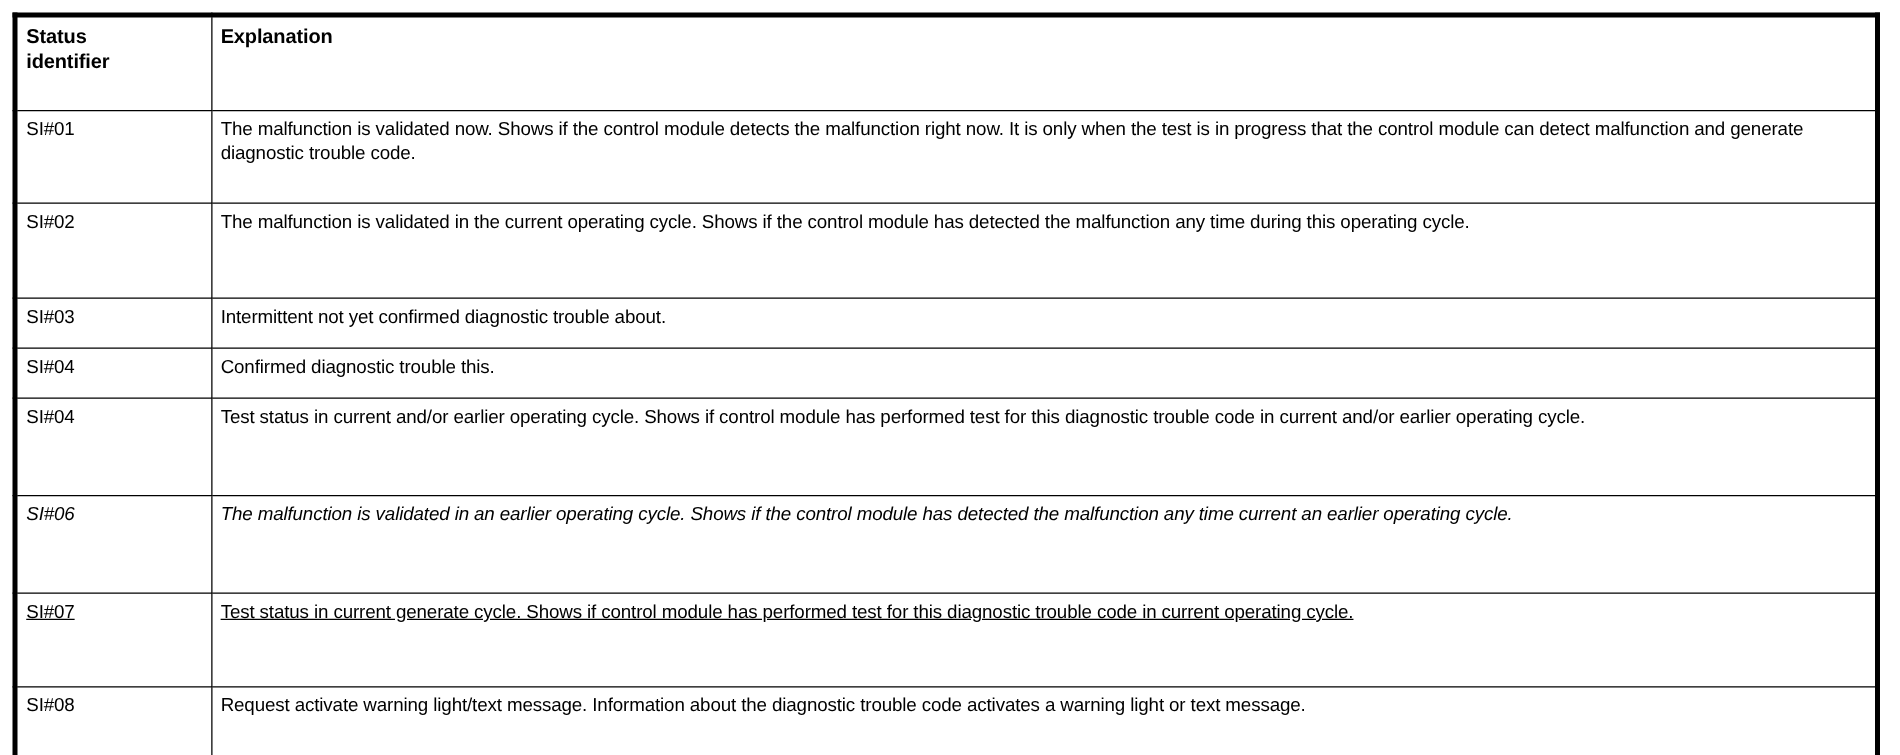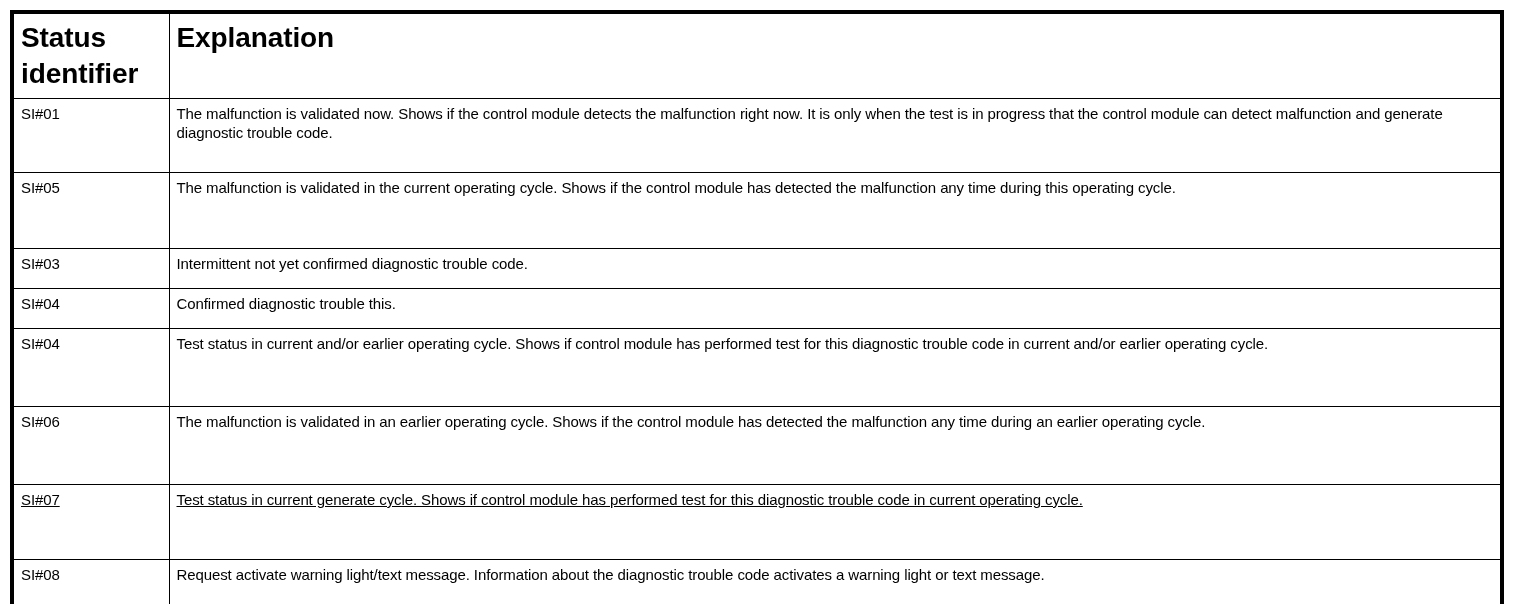--- a/index.html
+++ b/index.html
@@ -39,41 +39,41 @@
     vertical-align: top;
     text-align: left;
     padding: 5px 7px 6px 7px;
     font-size: 15px;
     line-height: 1.28;
     font-weight: normal;
     letter-spacing: -0.1px;
   }
   .status-table thead th {
     font-weight: bold;
-    font-size: 28px;
+    font-size: 16px;
     padding-top: 6px;
     padding-bottom: 6px;
   }
   .status-table thead th.head-id {
     height: 62px;
   }
   .head-line { display: block; }
   .status-table tbody td.cell-id {
     white-space: nowrap;
   }
   .status-table tbody td.cell-exp {
     padding-right: 10px;
   }
   
   tr.r-1 td { height: 62px; }
   tr.r-2 td { height: 64px; }
   tr.r-3 td { height: 28px; }
   tr.r-4 td { height: 28px; }
   tr.r-5 td { height: 66px; }
-  tr.r-6 td { height: 66px; }
+  tr.r-6 td { height: 66px; font-style: italic; }
   tr.r-7 td { height: 63px; text-decoration: underline; }
   tr.r-8 td { height: 48px; }
 </style>
 </head>
 <body>
 
 <div id="page">
 
   <table class="status-table">
     <colgroup>
@@ -90,38 +90,38 @@
             <span class="head-line">Explanation</span>
           </th>
       </tr>
     </thead>
     <tbody>
       <tr class="r-1">
         <td class="cell-id">SI#01</td>
         <td class="cell-exp">The malfunction is validated now. Shows if the control module detects the malfunction right now. It is only when the test is in progress that the control module can detect malfunction and generate diagnostic trouble code.</td>
       </tr>
       <tr class="r-2">
-        <td class="cell-id">SI#05</td>
+        <td class="cell-id">SI#02</td>
         <td class="cell-exp">The malfunction is validated in the current operating cycle. Shows if the control module has detected the malfunction any time during this operating cycle.</td>
       </tr>
       <tr class="r-3">
         <td class="cell-id">SI#03</td>
-        <td class="cell-exp">Intermittent not yet confirmed diagnostic trouble code.</td>
+        <td class="cell-exp">Intermittent not yet confirmed diagnostic trouble about.</td>
       </tr>
       <tr class="r-4">
         <td class="cell-id">SI#04</td>
         <td class="cell-exp">Confirmed diagnostic trouble this.</td>
       </tr>
       <tr class="r-5">
         <td class="cell-id">SI#04</td>
         <td class="cell-exp">Test status in current and/or earlier operating cycle. Shows if control module has performed test for this diagnostic trouble code in current and/or earlier operating cycle.</td>
       </tr>
       <tr class="r-6">
         <td class="cell-id">SI#06</td>
-        <td class="cell-exp">The malfunction is validated in an earlier operating cycle. Shows if the control module has detected the malfunction any time during an earlier operating cycle.</td>
+        <td class="cell-exp">The malfunction is validated in an earlier operating cycle. Shows if the control module has detected the malfunction any time current an earlier operating cycle.</td>
       </tr>
       <tr class="r-7">
         <td class="cell-id">SI#07</td>
         <td class="cell-exp">Test status in current generate cycle. Shows if control module has performed test for this diagnostic trouble code in current operating cycle.</td>
       </tr>
       <tr class="r-8">
         <td class="cell-id">SI#08</td>
         <td class="cell-exp">Request activate warning light/text message. Information about the diagnostic trouble code activates a warning light or text message.</td>
       </tr>
     </tbody>

